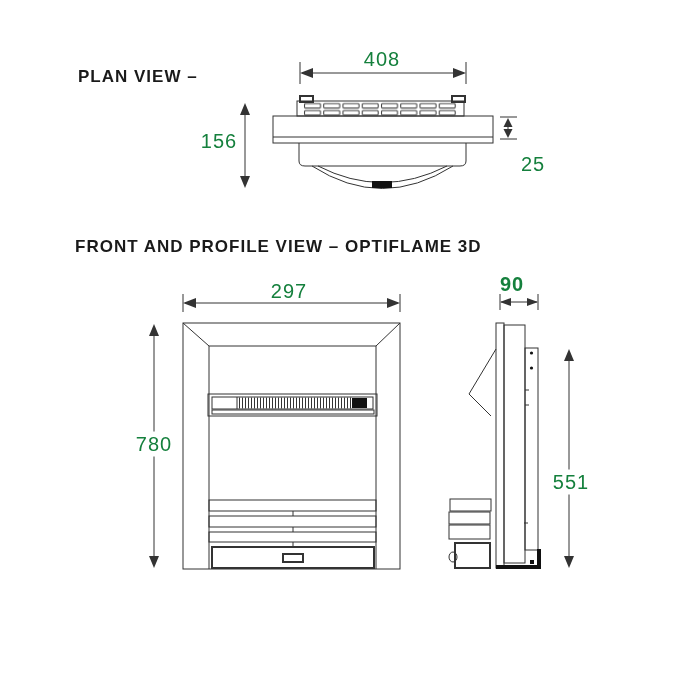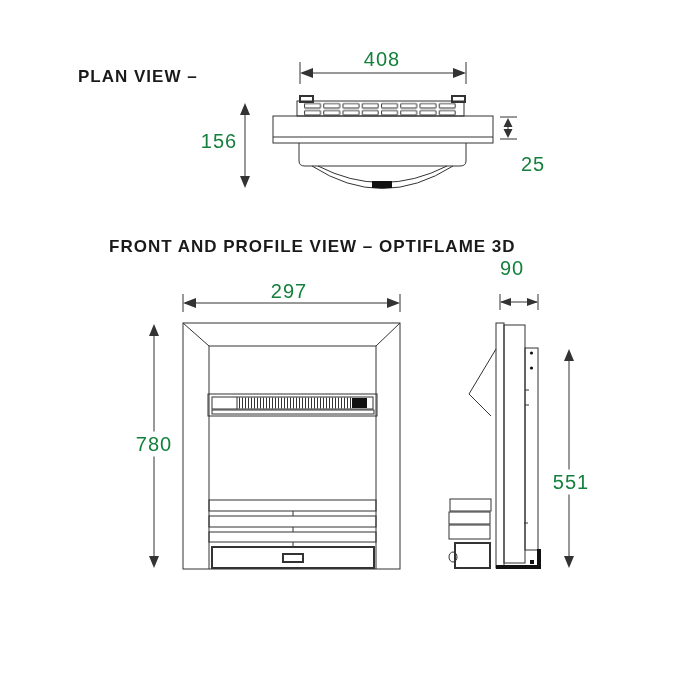--- a/index.html
+++ b/index.html
@@ -162,21 +162,21 @@
   </svg>
 
   <div class="view-title" style="left:78px;top:66px;">
     <div>PLAN VIEW –</div>
   </div>
 
   <div class="dim-label" style="left:382px;top:59px;">408</div>
   <div class="dim-label" style="left:219px;top:141px;">156</div>
   <div class="dim-label" style="left:533px;top:127px;margin-top:37px;">25</div>
 
-  <div class="view-title" style="left:75px;top:236px;margin-left:34px;">FRONT AND PROFILE VIEW – OPTIFLAME 3D</div>
+  <div class="view-title" style="left:75px;top:236px;">FRONT AND PROFILE VIEW – OPTIFLAME 3D</div>
 
   <div class="dim-label" style="left:289px;top:291px;">297</div>
   <div class="dim-label on-line" style="left:154px;top:444px;">780</div>
-  <div class="dim-label" style="left:512px;top:268px;">90</div>
+  <div class="dim-label" style="left:512px;top:284px;font-weight:bold;">90</div>
   <div class="dim-label on-line" style="left:571px;top:482px;">551</div>
 
 
 </div>
 
 </body></html>

